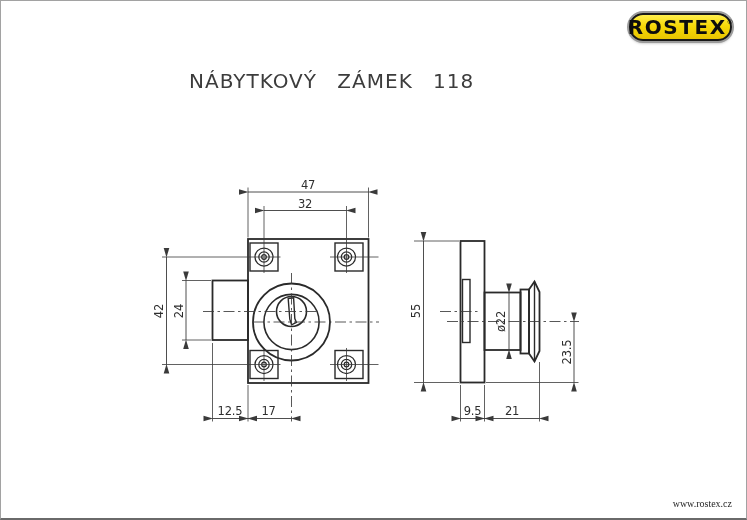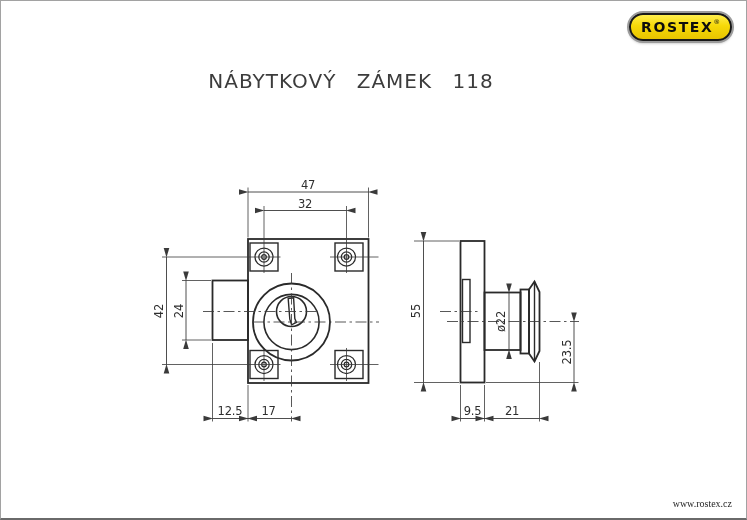--- a/index.html
+++ b/index.html
@@ -7,38 +7,38 @@
     position:relative;
     width:747px;height:520px;
     background:#ffffff;
     box-sizing:border-box;
     border:1px solid #a2a2a2;
     border-bottom:2px solid #6a6a6a;
     font-family:"DejaVu Sans",sans-serif;
     overflow:hidden;
   }
   .title{
-    position:absolute;left:175px;top:68px;width:350px;
-    text-align:center;
+    position:absolute;left:188px;top:68px;width:350px;
+    text-align:left;
     font-size:20px;
     letter-spacing:1px;
     word-spacing:13px;
     color:#3c3c3c;
   }
   .logo{
     position:absolute;left:628px;top:12px;width:99px;height:24px;
     background:linear-gradient(180deg,#ffee4d 0%,#f6d908 45%,#e8c400 100%);
     border:2.5px solid #191919;
     border-radius:14px;
     box-shadow:0 0 0 2px #9c9c9c, 0 2px 3px rgba(0,0,0,.35);
     display:flex;align-items:center;justify-content:center;
   }
   .logo-text{
     font-weight:800;
-    font-size:14px;
+    font-size:20px;
     letter-spacing:1.6px;
     color:#0d0d0d;
     line-height:1;
   }
   .logo-reg{
     font-size:6.5px;
     color:#0d0d0d;
     align-self:flex-start;
     margin-top:3px;
   }

